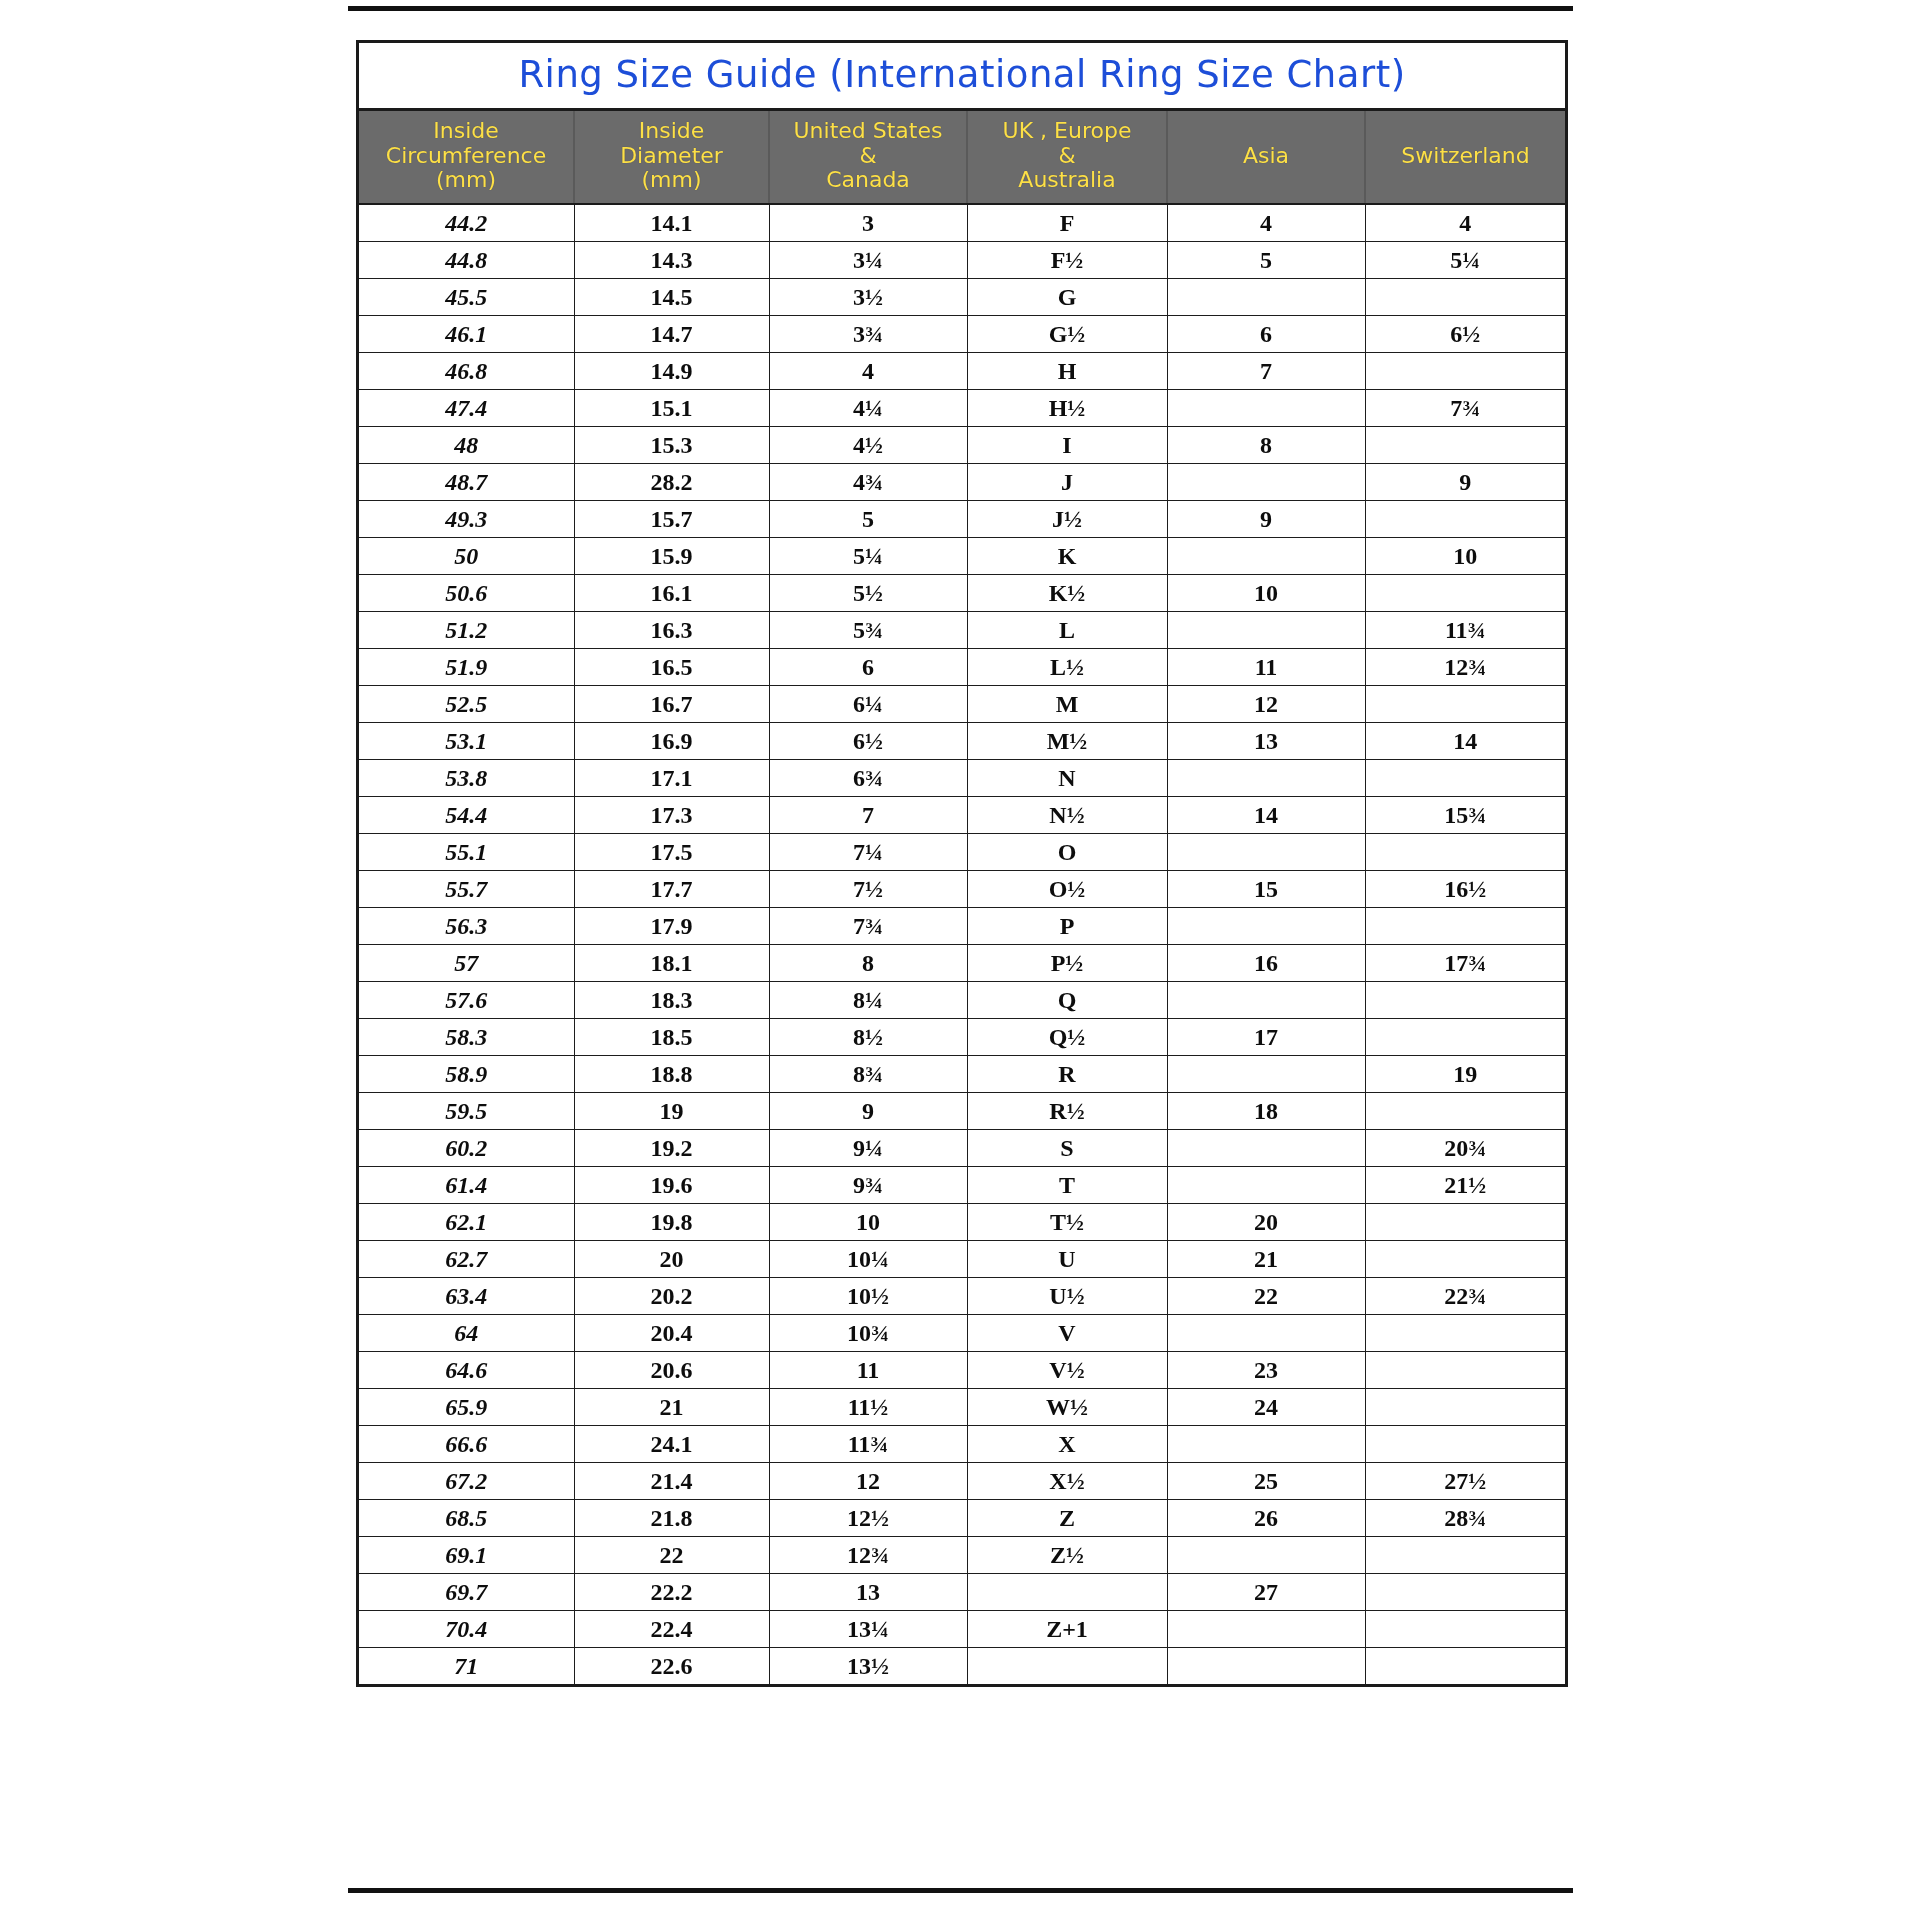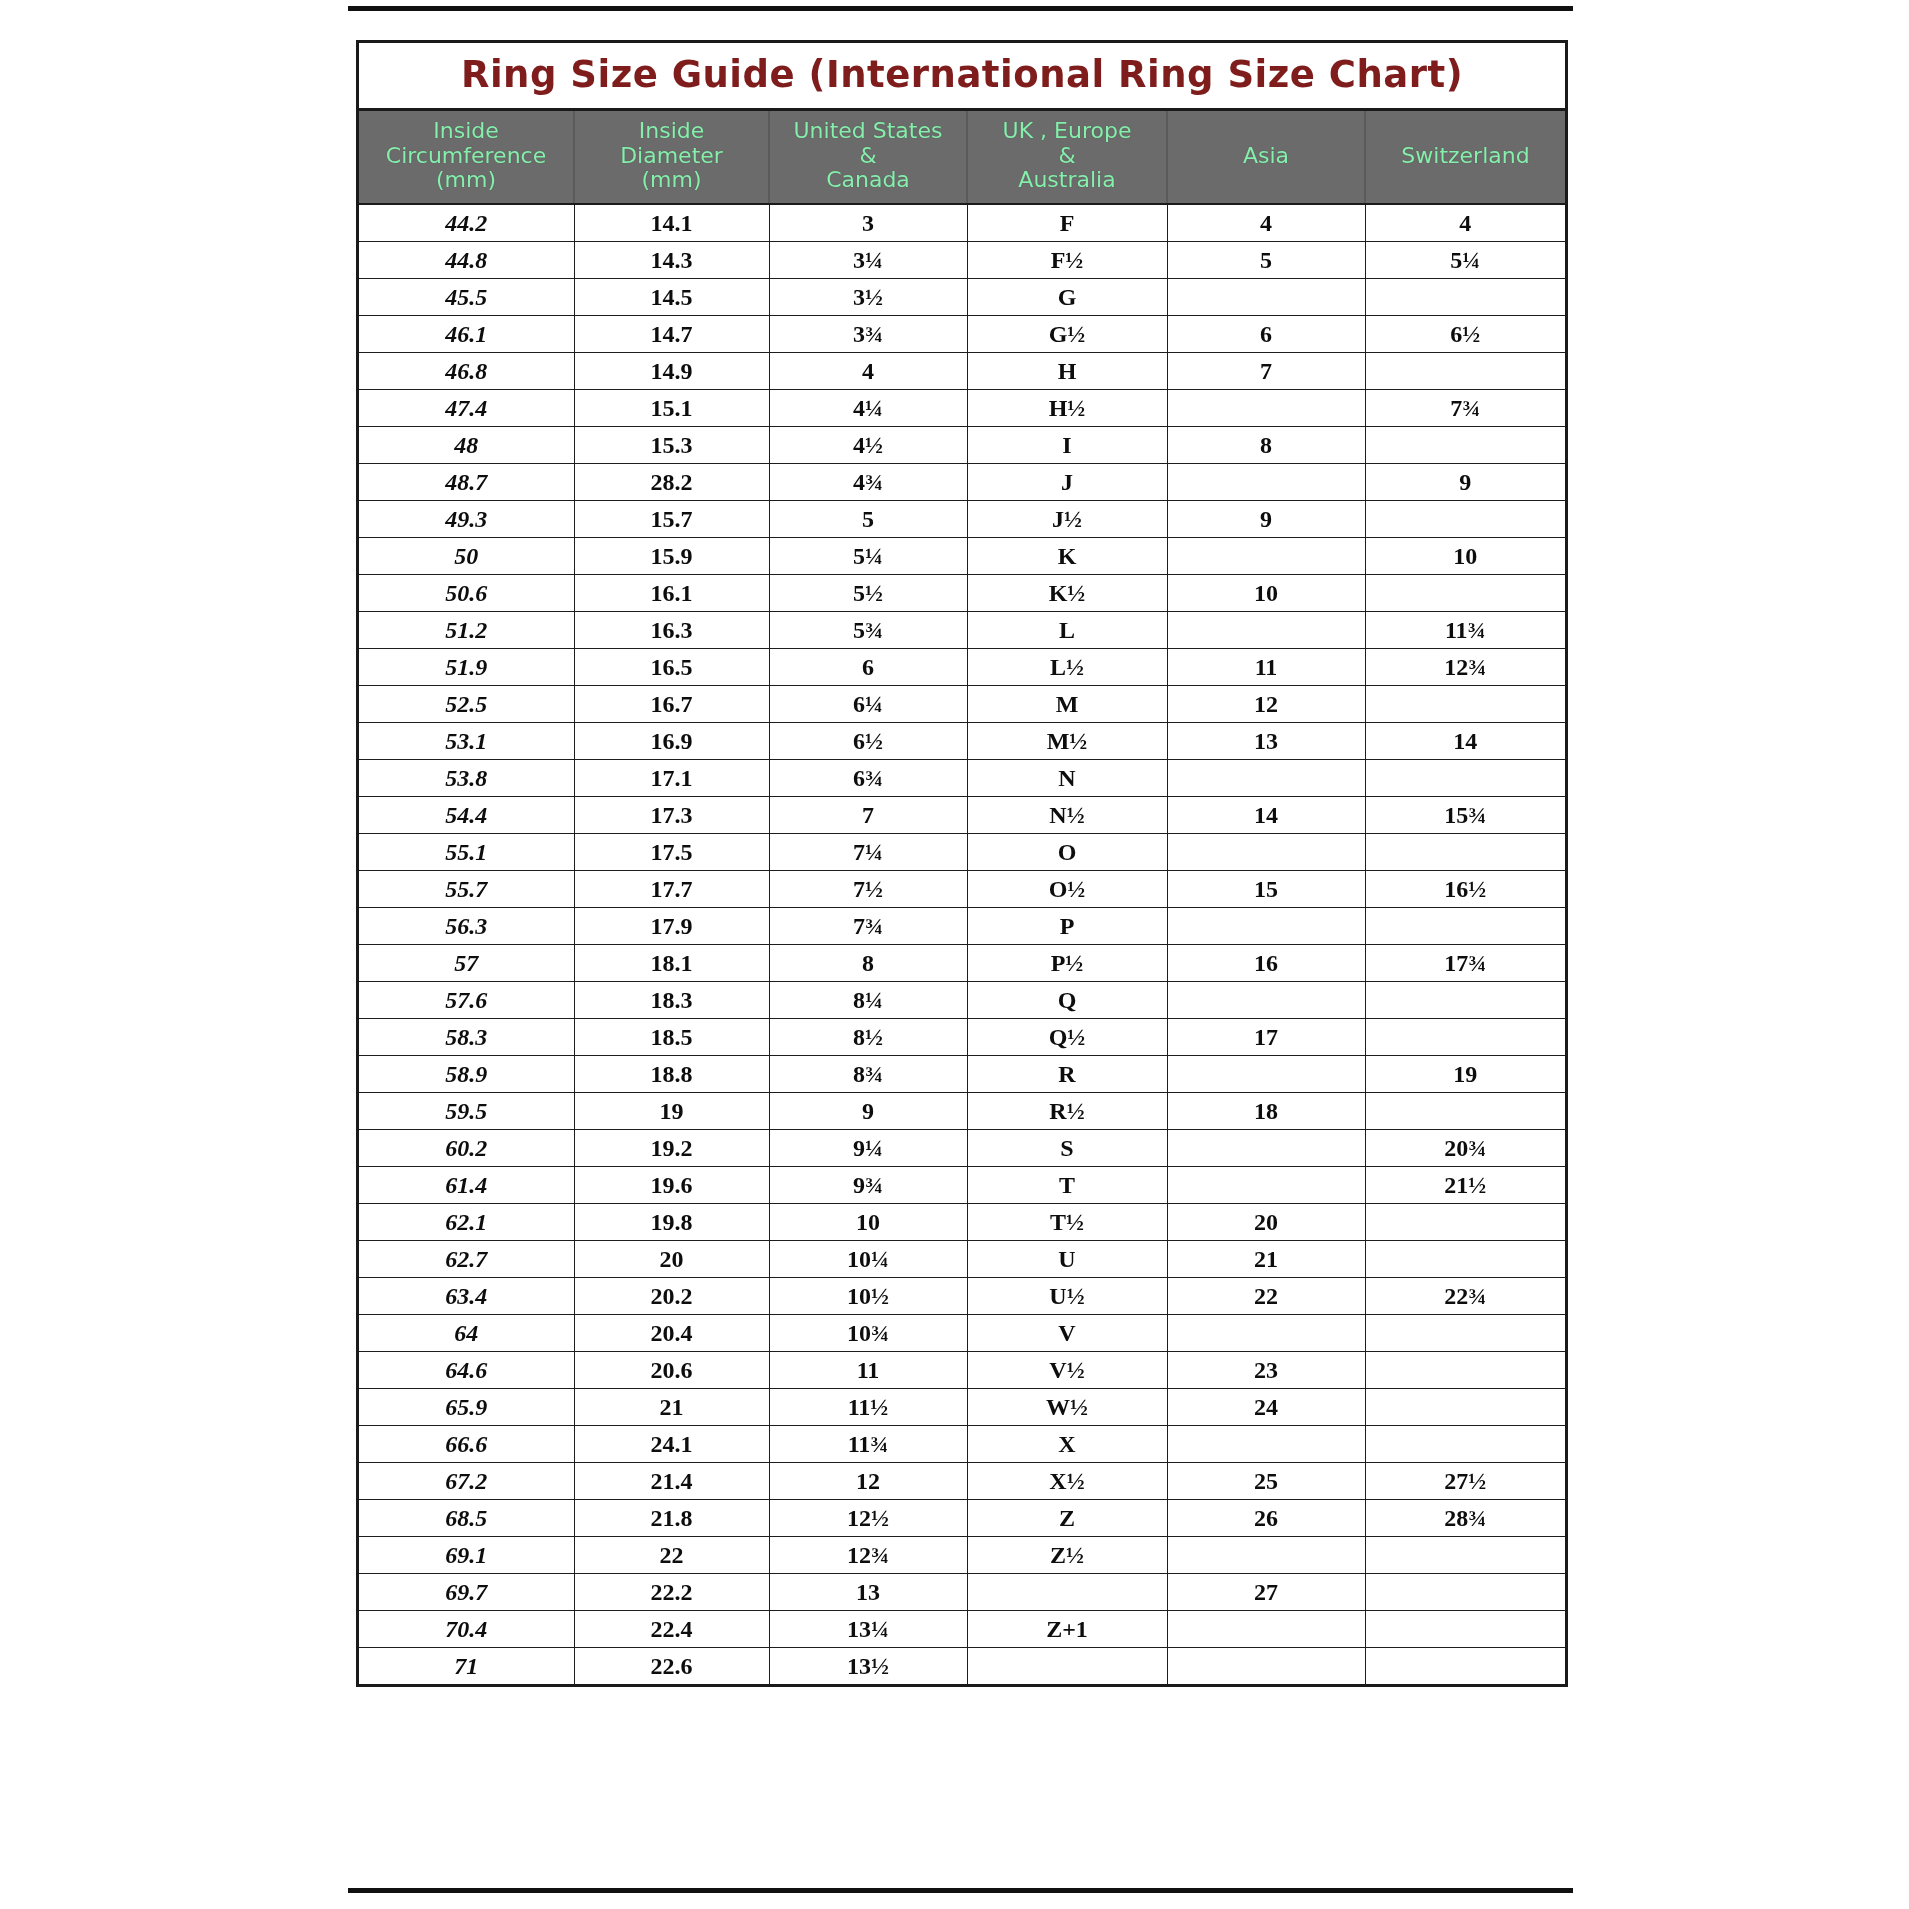--- a/index.html
+++ b/index.html
@@ -46,42 +46,42 @@
     box-sizing: border-box;
   }
   .title-bar {
     border-bottom: 3px solid #1a1a1a;
     text-align: center;
     padding: 10px 0 12px 0;
     background: #fff;
   }
   .title-text {
     font-family: "DejaVu Sans", sans-serif;
-    font-weight: bold;
+    font-weight: normal;
     font-size: 37px;
     letter-spacing: 0.5px;
-    color: #7f1d1d;
+    color: #1d4ed8;
     white-space: nowrap;
     text-align: right;
   }
   table.ring {
     border-collapse: collapse;
     width: 100%;
     table-layout: fixed;
   }
   table.ring col.c0 { width: 215px; }
   table.ring col.c1 { width: 195px; }
   table.ring col.c2 { width: 198px; }
   table.ring col.c3 { width: 200px; }
   table.ring col.c4 { width: 198px; }
   table.ring col.c5 { width: 200px; }
 
   thead th {
     background: #6b6b6b;
-    color: #86efac;
+    color: #fde047;
     font-family: "DejaVu Sans", sans-serif;
     font-weight: normal;
     font-size: 22px;
     line-height: 1.12;
     padding: 8px 2px 10px 2px;
     border-right: 2px solid #5a5a5a;
     border-bottom: 2px solid #1a1a1a;
     vertical-align: middle;
     text-align: center;
     text-shadow: 0 0 1px rgba(0,0,0,0.35);

